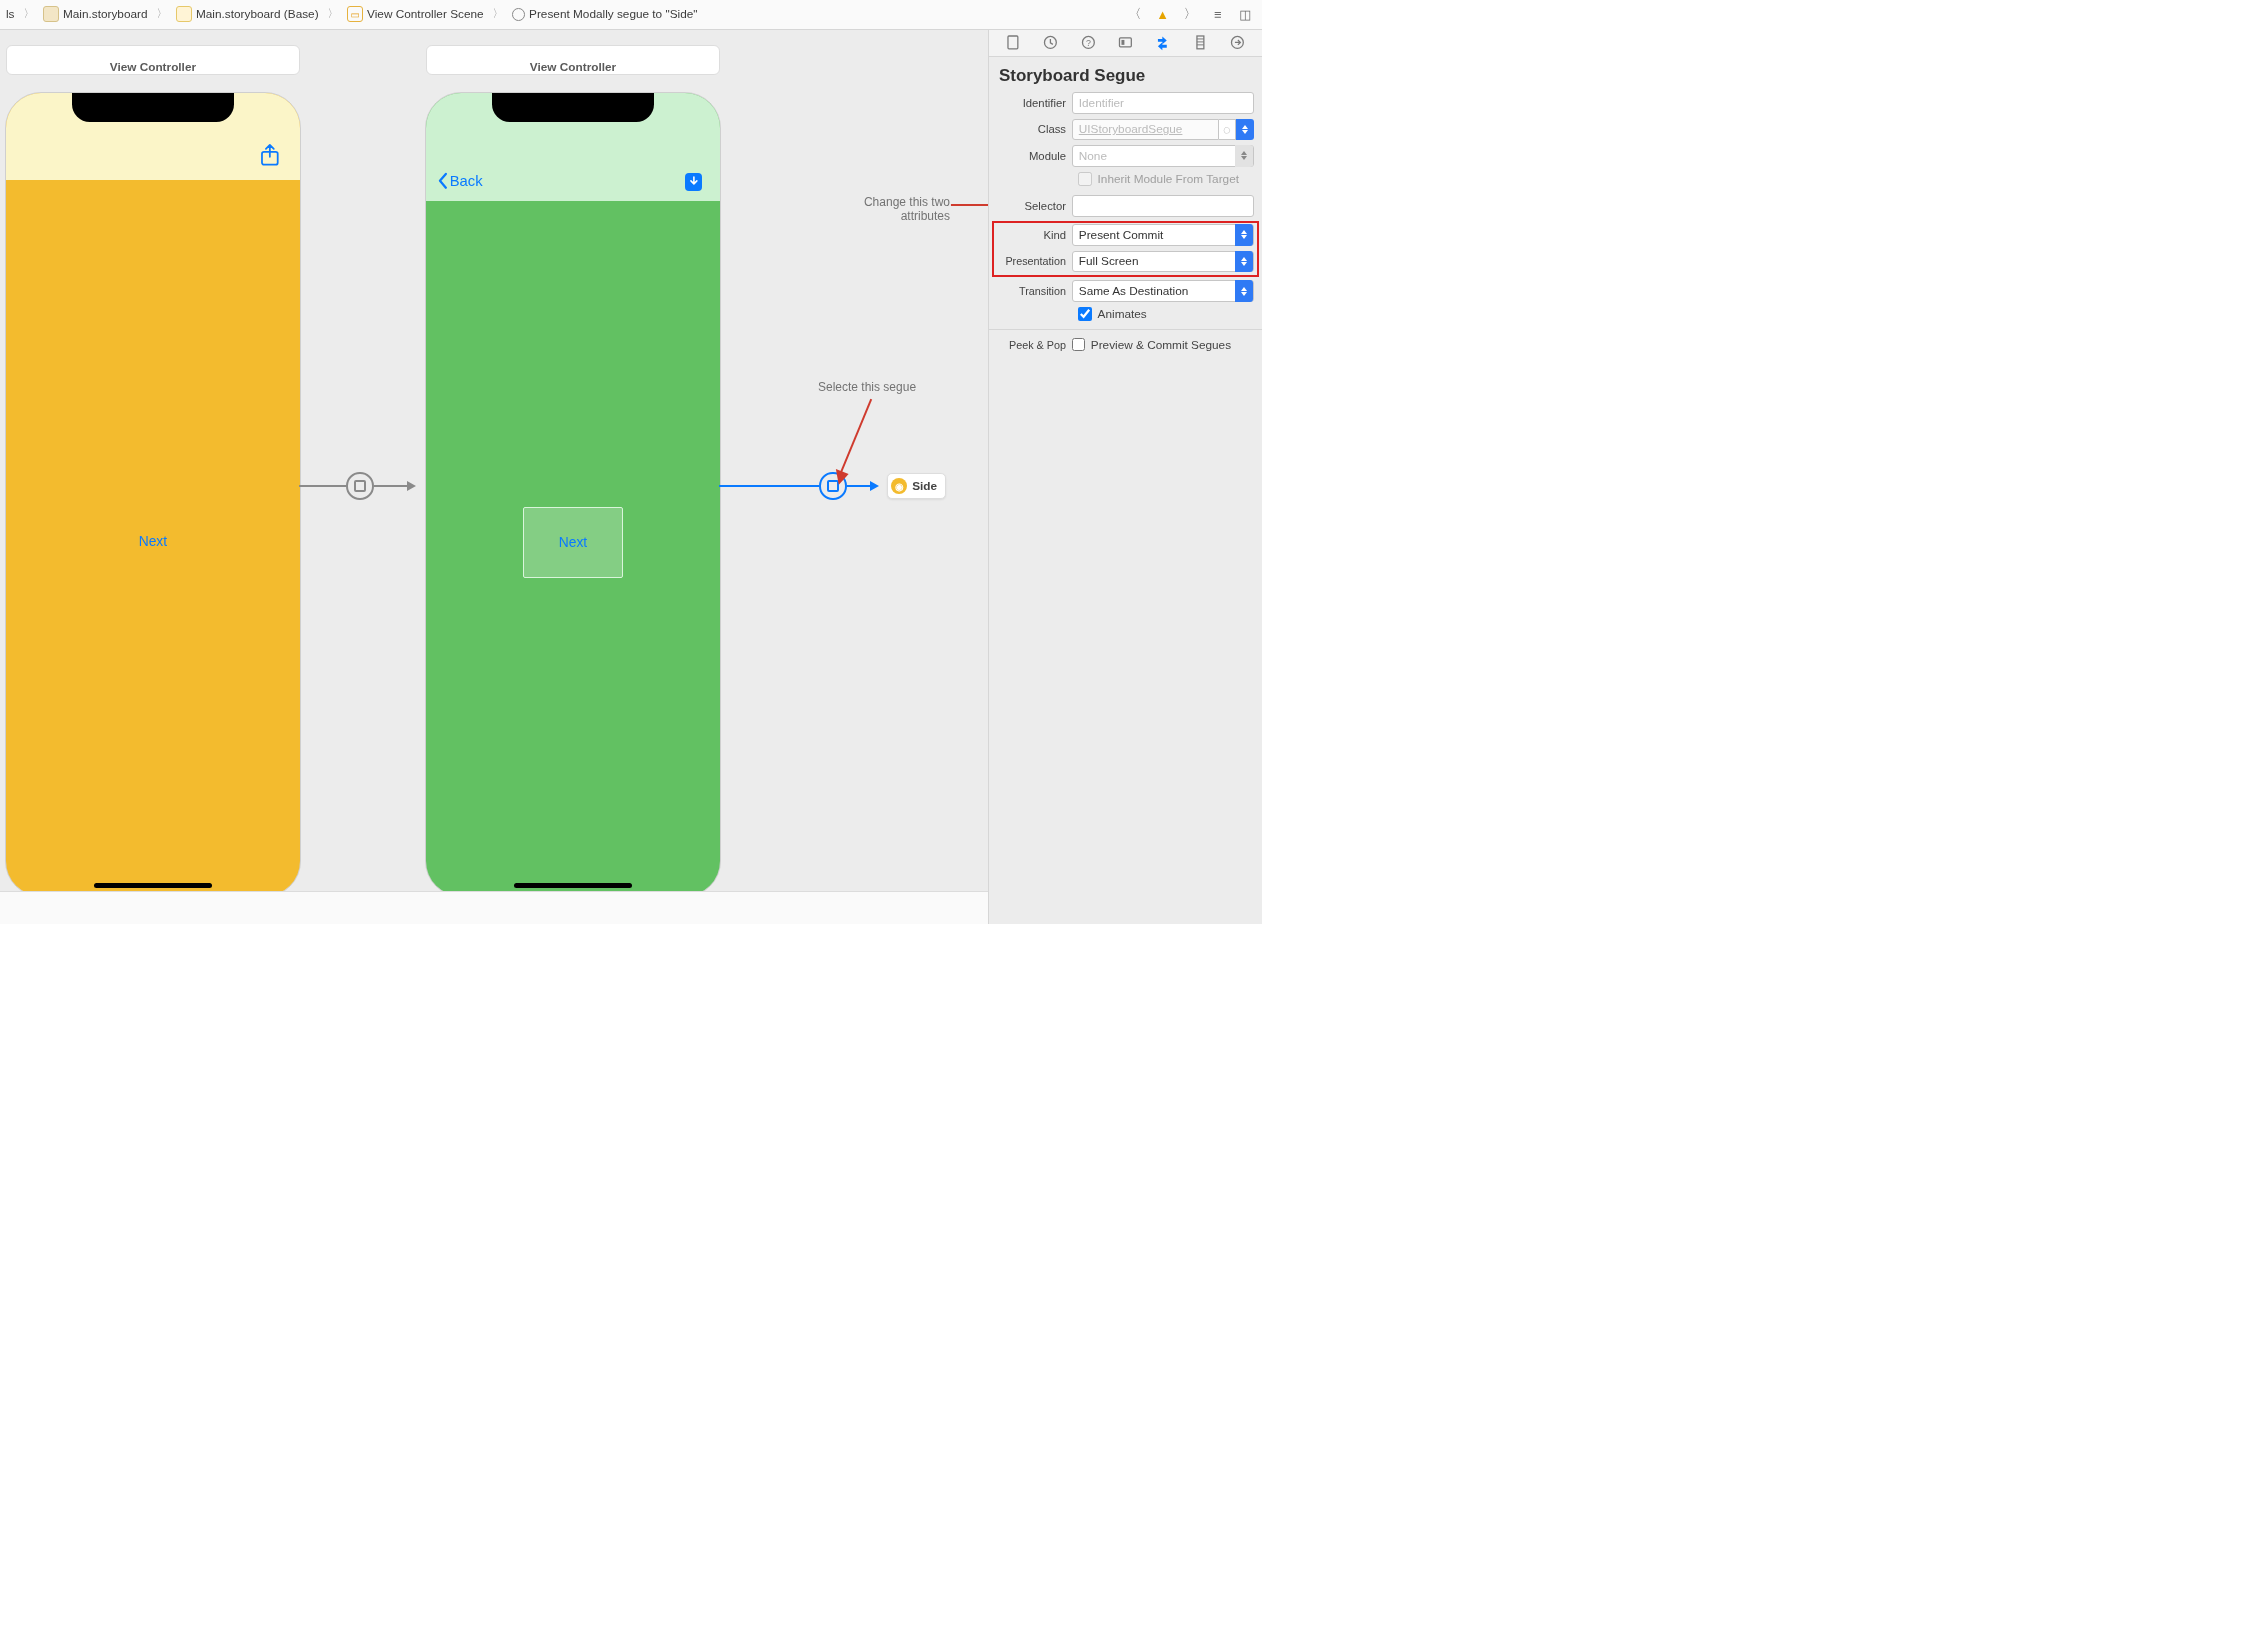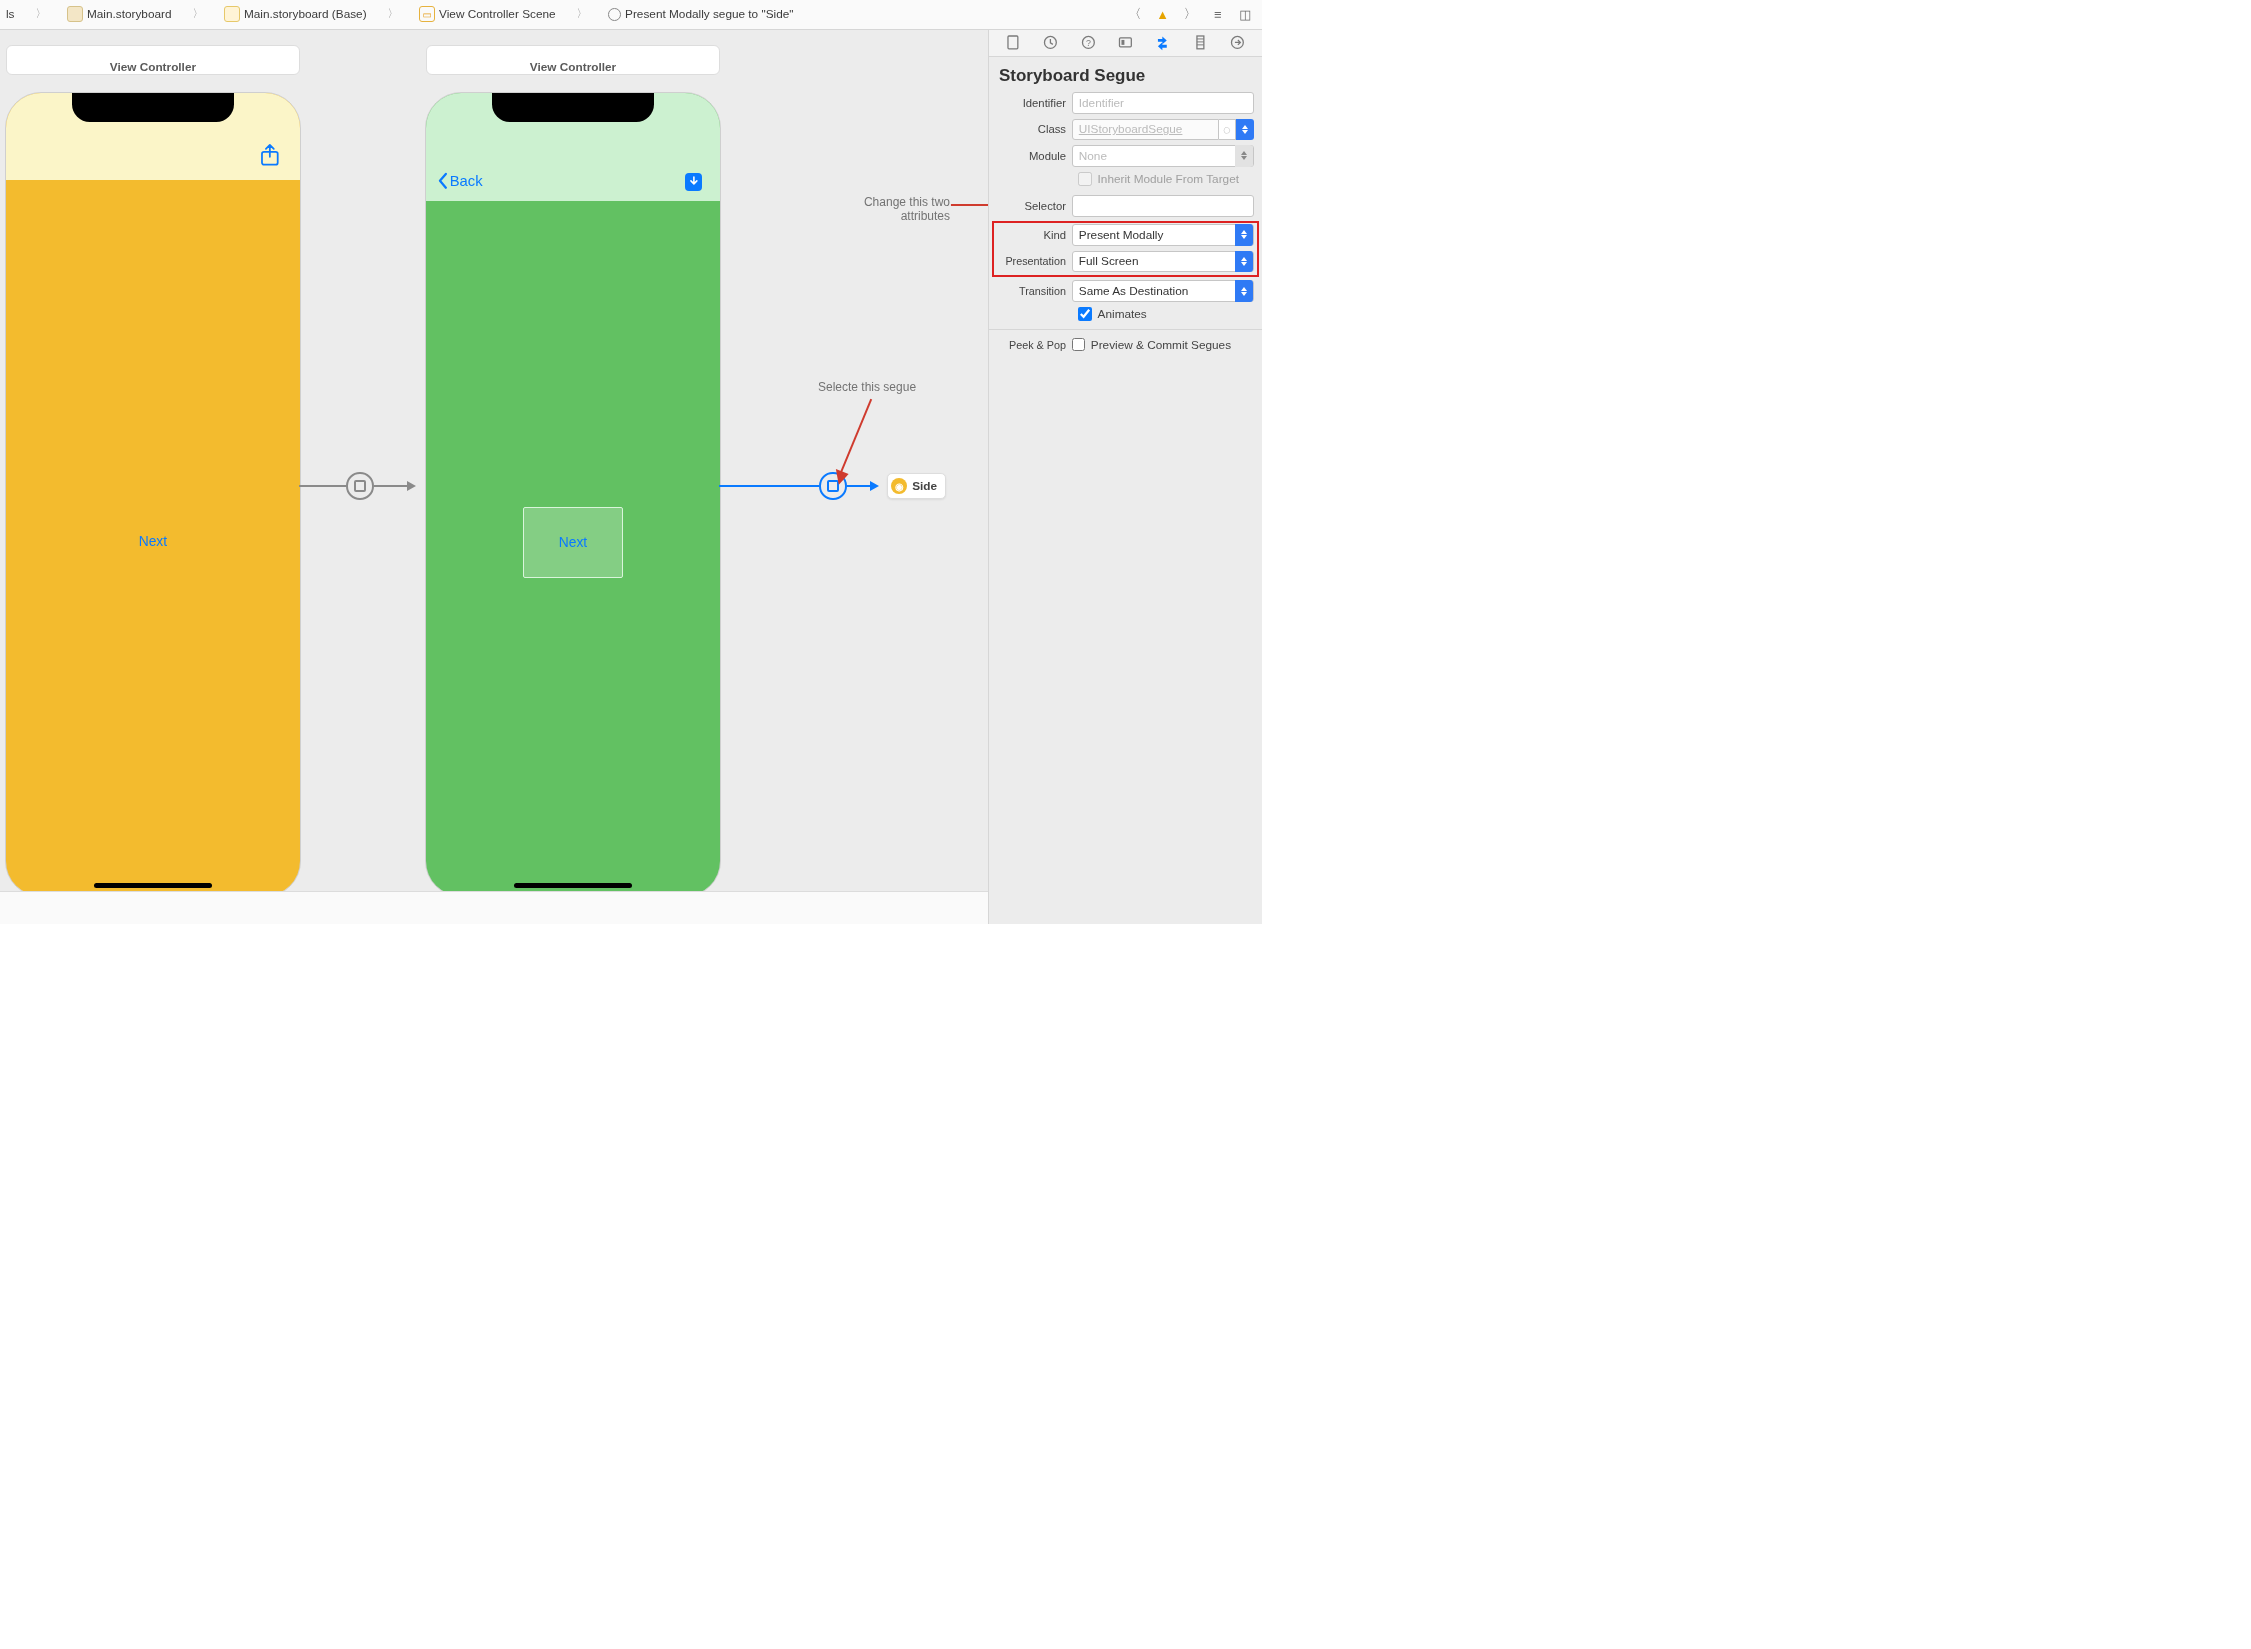--- a/index.html
+++ b/index.html
@@ -18,21 +18,21 @@
     height: 29.6px;
     border-bottom: 1px solid #d6d6d6;
     display: flex;
     align-items: center;
     background: #fafafa;
     width: 100%;
   }
   .breadcrumbs {
     display: flex;
     align-items: center;
-    gap: 18px;
+    gap: 6px;
     padding-left: 3.9px;
     flex: 1;
     white-space: nowrap;
     overflow: hidden;
   }
   .crumb {
     display: flex;
     align-items: center;
     gap: 3.9px;
     color: #3b3b3b;
@@ -506,21 +506,21 @@
 
       <div class="field-row">
         <div class="field-label">Selector</div>
         <input class="field-input" style="">
       </div>
 
       <div class="red-box" style="padding:2px 0;margin:0 -3.9px 3.9px -3.9px;">
         <div class="field-row" style="padding:0 3.9px;">
           <div class="field-label">Kind</div>
           <div class="field-select">
-            <span>Present Modally</span>
+            <span>Present Commit</span>
             <div class="stepper">
                 <div class="tri-up"></div>
                 <div class="tri-down"></div>
               </div>
           </div>
         </div>
         <div class="field-row" style="padding:0 3.9px;margin-bottom:2px;">
           <div class="field-label sub">Presentation</div>
           <div class="field-select">
             <span>Full Screen</span>

